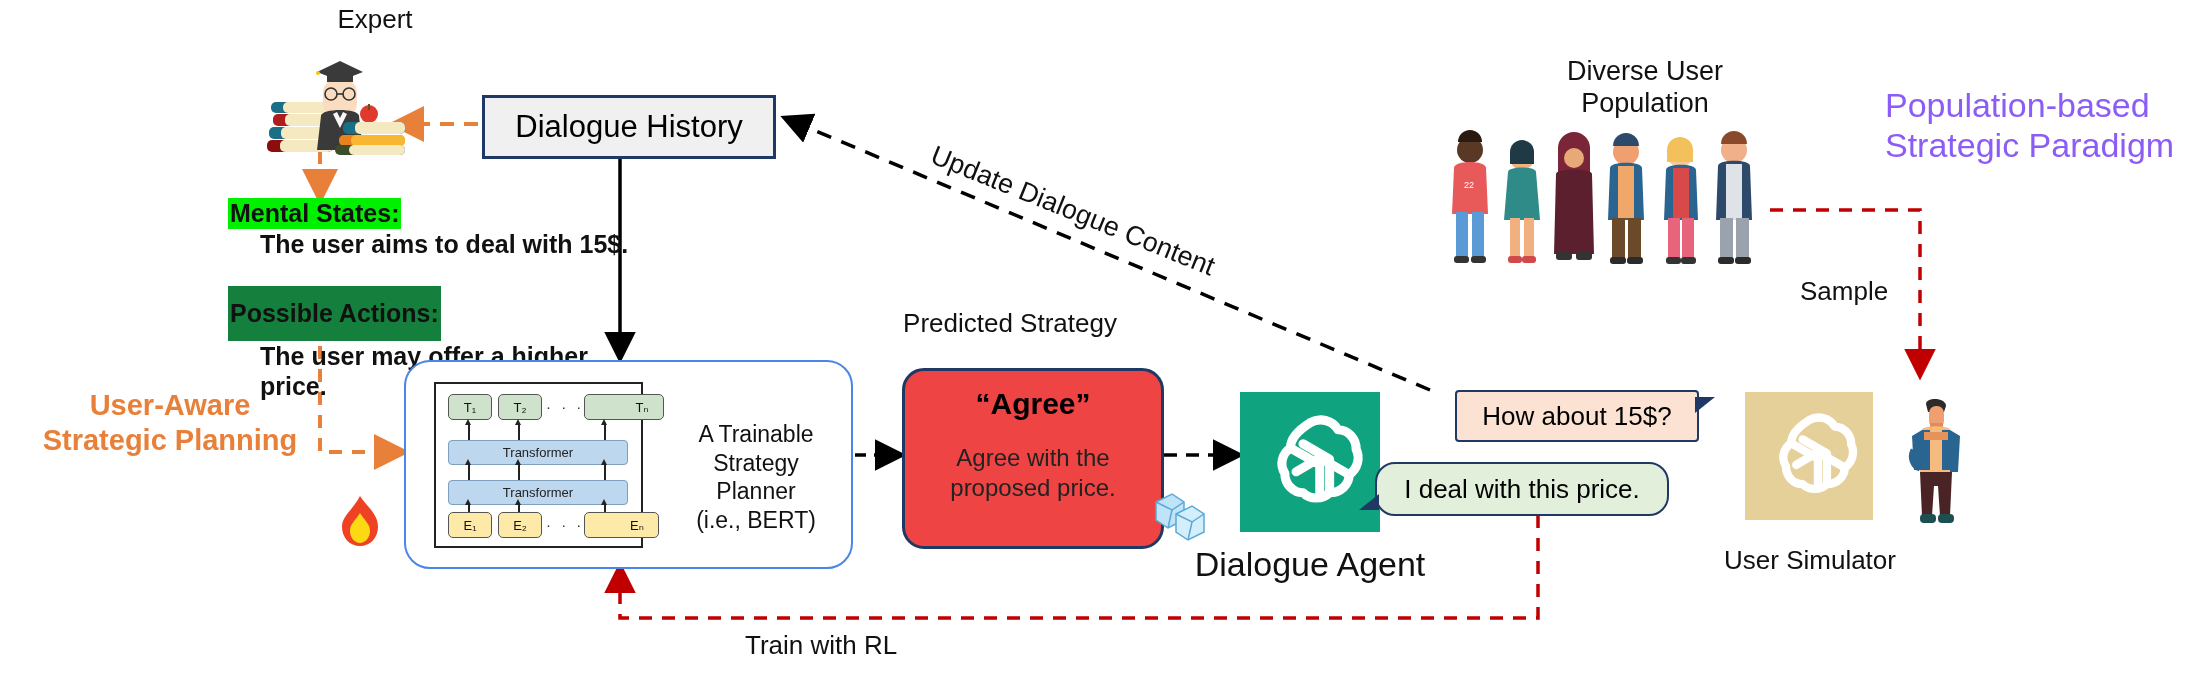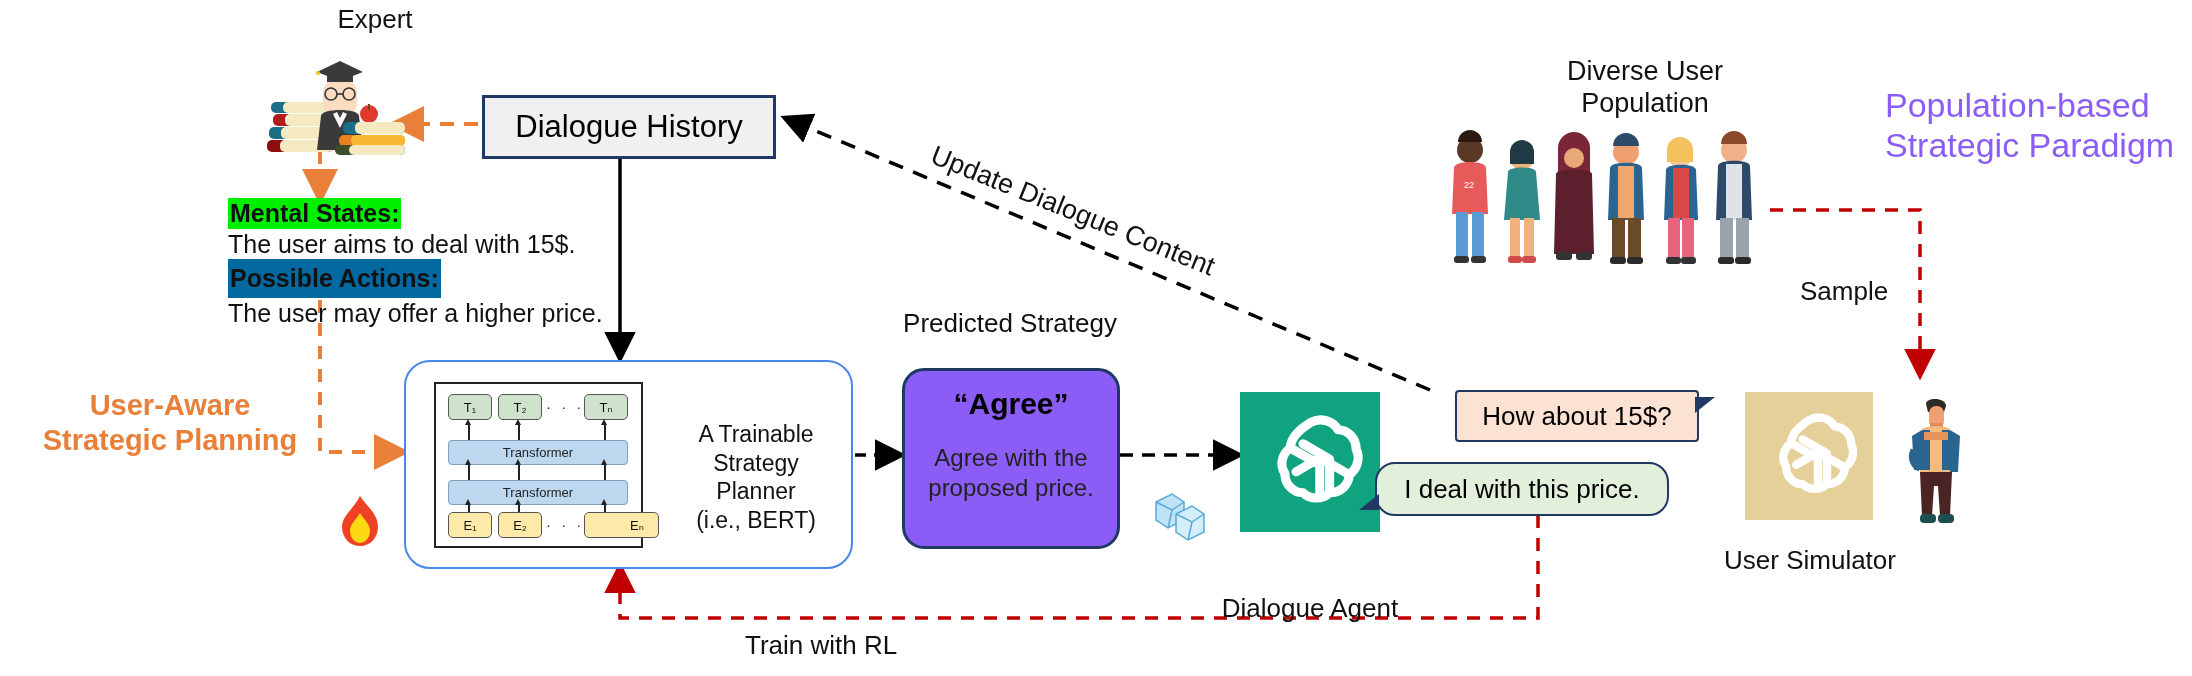--- a/index.html
+++ b/index.html
@@ -10,22 +10,22 @@
   .title-red{color:#8b5cf6;font-weight:normal;font-size:34px;line-height:1.18;white-space:nowrap;}
   .title-orange{color:#e8803a;font-weight:bold;font-size:29px;line-height:1.2;text-align:center;}
 
   
   #expert-label{left:310px;top:4px;width:130px;font-size:26px;text-align:center;}
   #expert-figure{left:265px;top:50px;width:150px;height:105px;}
 
   
   #mental-block{left:228px;top:198px;width:430px;font-size:25px;line-height:1.22;}
   .hl-green{background:#00f000;font-weight:600;display:inline-block;padding:0 2px;}
-  .hl-yellow{background:#0369a1;font-weight:600;display:inline-block;padding:4px 2px;}
-  .plain-line{font-weight:400;display:block;}
+  .hl-yellow{background:#15803d;font-weight:600;display:inline-block;padding:12px 2px;margin-top:27px;}
+  .plain-line{font-weight:700;display:block;margin-left:32px;}
 
   
   #dialogue-history{left:482px;top:95px;width:288px;height:58px;
       border:3px solid #1f3864;background:#f0f0f0;
       display:flex;align-items:center;justify-content:center;
       font-size:31px;color:#000;}
 
   
   #planner-box{left:404px;top:360px;width:445px;height:205px;
       border:2.5px solid #4a86e8;border-radius:26px;background:#fff;}
@@ -39,30 +39,30 @@
       display:flex;align-items:center;justify-content:center;}
   .dots{position:absolute;font-size:15px;letter-spacing:3px;color:#333;}
   .uarrow{position:absolute;width:0;height:0;border-left:3.5px solid transparent;
       border-right:3.5px solid transparent;border-bottom:6px solid #222;}
   .uline{position:absolute;width:1.8px;background:#222;}
   #planner-caption{left:672px;top:420px;width:168px;font-size:23px;line-height:1.24;text-align:center;color:#111;}
   #flame{left:338px;top:495px;font-size:46px;line-height:1;}
 
   
   #predicted-strategy-label{left:885px;top:308px;width:250px;font-size:26px;text-align:center;}
-  #strategy-box{left:902px;top:368px;width:212px;height:175px;background:#8b5cf6;
-      border:3px solid #1f3864;border-radius:22px;}
+  #strategy-box{left:902px;top:368px;width:212px;height:175px;background:#ef4444;
+      border:3px solid #1f3864;border-radius:22px;padding-left:44px;}
   #strategy-title{position:absolute;left:0;top:16px;width:100%;text-align:center;
       font-size:30px;font-weight:bold;color:#000;}
   #strategy-desc{position:absolute;left:0;top:72px;width:100%;text-align:center;
       font-size:24px;line-height:1.25;color:#222;}
 
   
   #agent-logo{left:1240px;top:392px;width:140px;height:140px;background:#10a37f;}
-  #agent-label{left:1185px;top:545px;width:250px;font-size:26px;text-align:center;margin-top:48px;}
+  #agent-label{left:1185px;top:545px;width:250px;font-size:34px;text-align:center;}
   #ice-cubes{left:1150px;top:490px;font-size:40px;line-height:1;}
 
   
   #sim-logo{left:1745px;top:392px;width:128px;height:128px;background:#e6d09a;}
   #sim-label{left:1695px;top:545px;width:230px;font-size:26px;text-align:center;}
   #sim-person{left:1900px;top:390px;width:72px;height:140px;}
 
   
   #bubble-user{left:1455px;top:390px;width:240px;height:48px;background:#fbe2d2;
       border:2.5px solid #1f3864;border-radius:4px;
@@ -174,21 +174,21 @@
   <div>Strategic Planning</div>
 </div>
 
 <div class="abs" id="planner-box"></div>
 
 <div class="abs" id="bert-inner">
 
   <div class="tok tok-t" style="left:12px;top:10px;">T₁</div>
   <div class="tok tok-t" style="left:62px;top:10px;">T₂</div>
   <div class="dots" style="left:110px;top:14px;">· · · ·</div>
-  <div class="tok tok-t" style="left:148px;top:10px;">Tₙ</div>
+  <div class="tok tok-t" style="left:148px;top:10px;padding-left:36px;">Tₙ</div>
 
   <div class="uline" style="left:32px;top:40px;height:16px;"></div>
     <div class="uarrow" style="left:29px;top:35px;"></div>
   <div class="uline" style="left:82px;top:40px;height:16px;"></div>
     <div class="uarrow" style="left:79px;top:35px;"></div>
   <div class="uline" style="left:168px;top:40px;height:16px;"></div>
     <div class="uarrow" style="left:165px;top:35px;"></div>
 
   <div class="tf-bar" style="top:56px;">Transformer</div>
   <div class="uline" style="left:32px;top:80px;height:16px;"></div>

